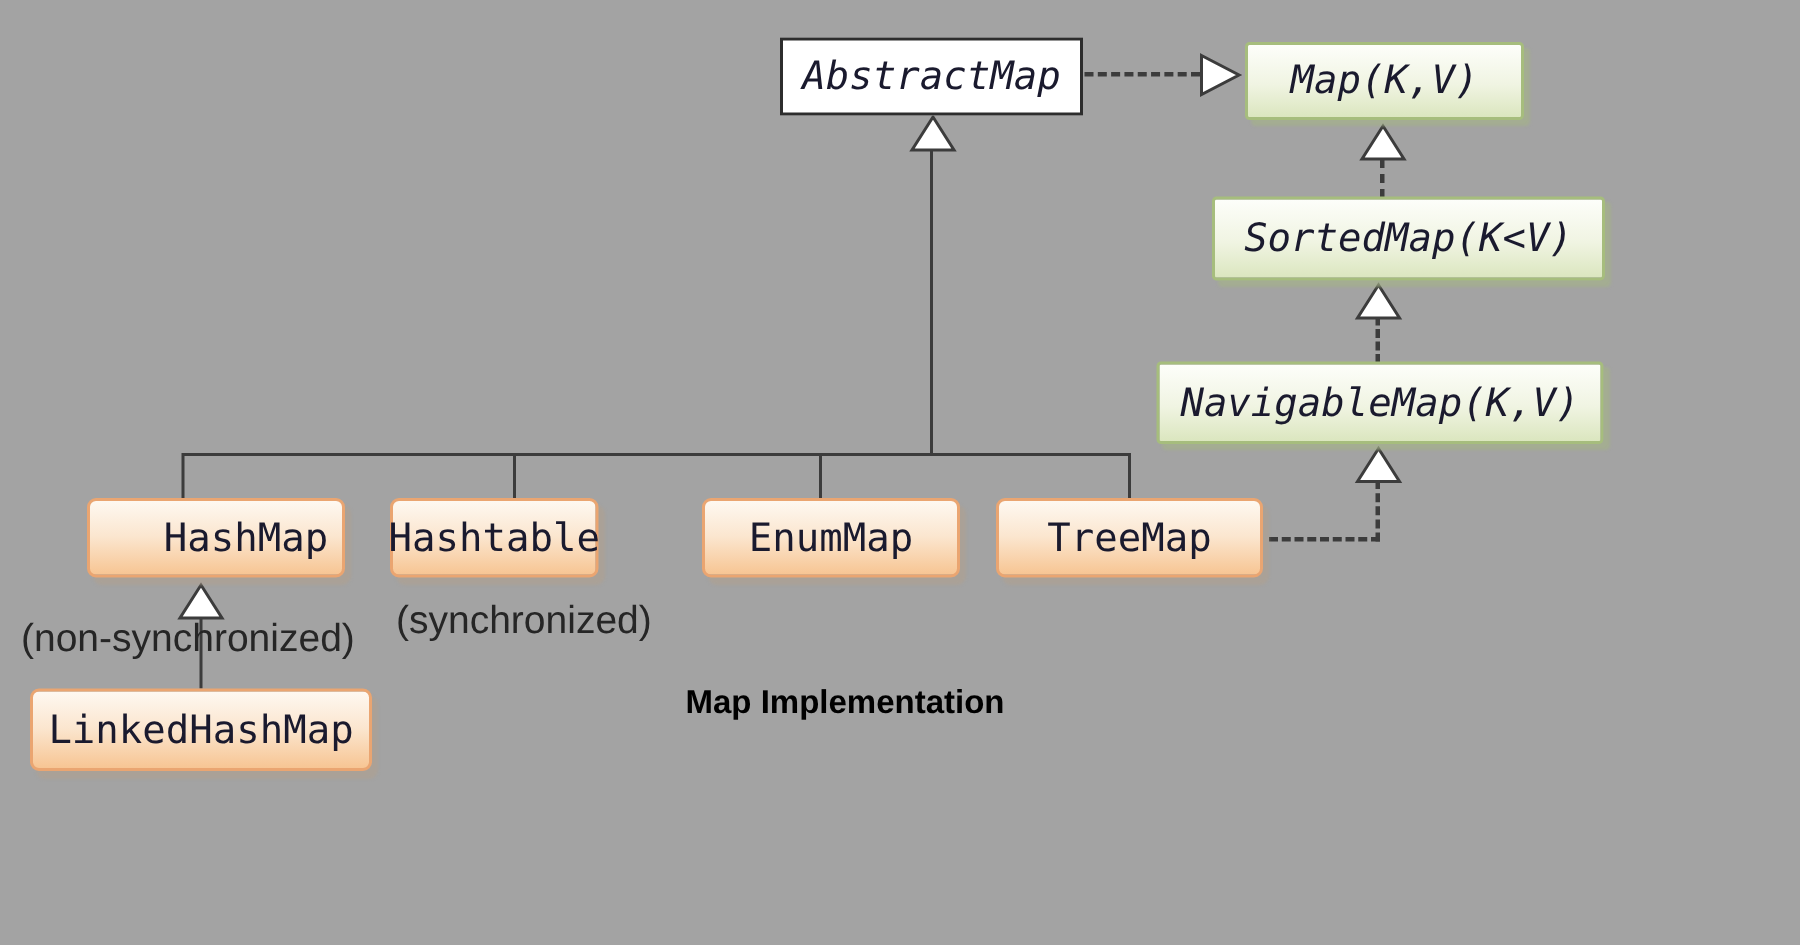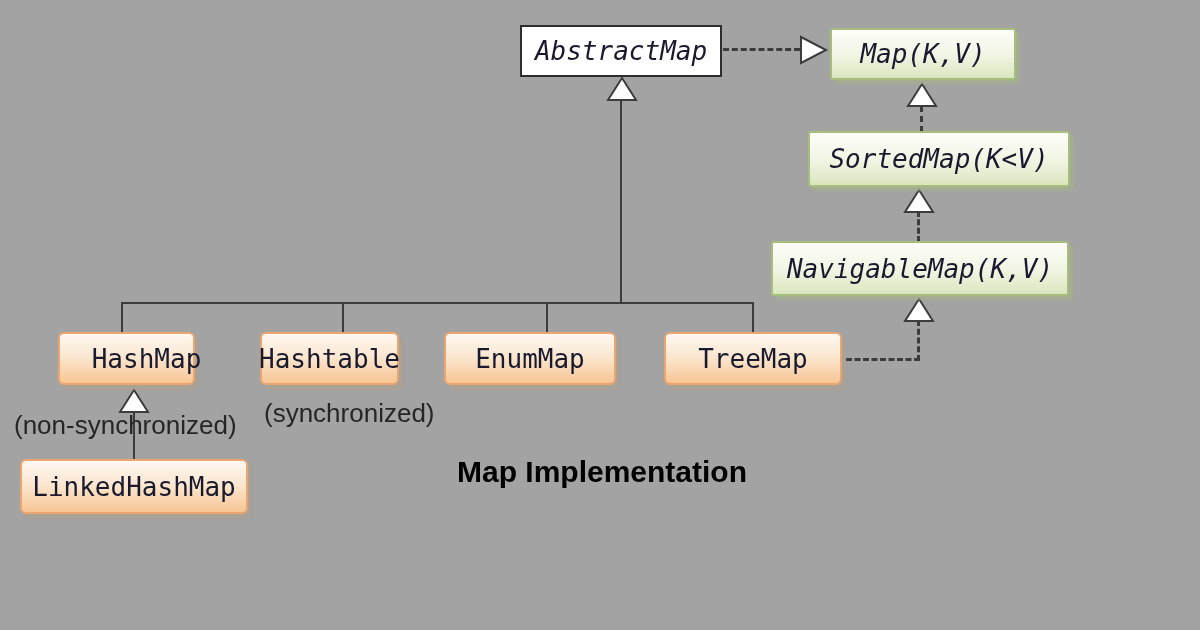--- a/index.html
+++ b/index.html
@@ -31,21 +31,21 @@
   .v-solid{border-left:2px solid #3c3c3c;}
   .h-dash{border-top:3px dashed #3c3c3c;}
   .v-dash{border-left:3px dashed #3c3c3c;}
   .tri{position:absolute;}
   .note{
     position:absolute;font-family:"Liberation Sans",sans-serif;
     font-size:26px;color:#262626;white-space:nowrap;
   }
   .caption{
     position:absolute;font-family:"Liberation Sans",sans-serif;
-    font-size:30px;font-weight:700;color:#000;white-space:nowrap;
+    font-size:22px;font-weight:700;color:#000;white-space:nowrap;
   }
 </style>
 </head>
 <body>
 
 <div class="canvas">
 
   <div class="edge h-dash" style="left:723px;top:48px;width:77px;"></div>
 
   <div class="edge v-solid" style="left:620px;top:100px;height:203px;"></div>
@@ -86,25 +86,25 @@
   </svg>
 
   <div class="node abstract-box" style="left:520px;top:25px;width:202px;height:52px;">AbstractMap</div>
 
   <div class="node iface-box" style="left:830px;top:28px;width:186px;height:52px;">Map(K,V)</div>
 
   <div class="node iface-box" style="left:788px;top:131px;width:262px;height:56px;margin-left:20px;">SortedMap(K&lt;V)</div>
 
   <div class="node iface-box" style="left:771px;top:241px;width:298px;height:55px;">NavigableMap(K,V)</div>
 
-  <div class="node class-box" style="left:58px;top:332px;width:137px;height:53px;padding-left:40px;">HashMap</div>
+  <div class="node class-box" style="left:58px;top:332px;width:172px;height:53px;padding-left:40px;">HashMap</div>
 
   <div class="node class-box" style="left:260px;top:332px;width:139px;height:53px;">Hashtable</div>
 
-  <div class="node class-box" style="left:444px;top:332px;width:172px;height:53px;">EnumMap</div>
+  <div class="node class-box" style="left:468px;top:332px;width:172px;height:53px;">EnumMap</div>
 
   <div class="node class-box" style="left:20px;top:459px;width:228px;height:55px;">LinkedHashMap</div>
 
   <div class="node class-box" style="left:664px;top:332px;width:178px;height:53px;">TreeMap</div>
 
   <span class="note" style="left:14px;top:410px;">(non-synchronized)</span>
 
   <span class="note" style="left:264px;top:398px;">(synchronized)</span>
 
   <span class="caption" style="left:457px;top:455px;">Map Implementation</span>

